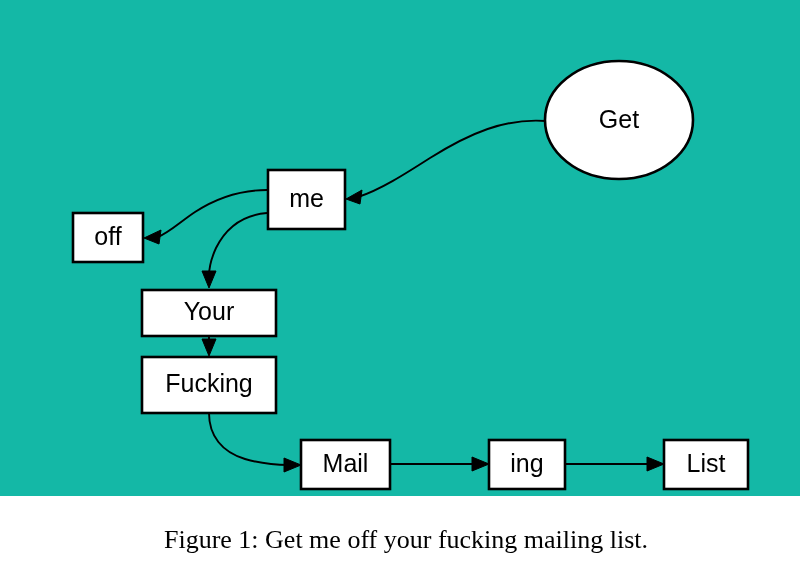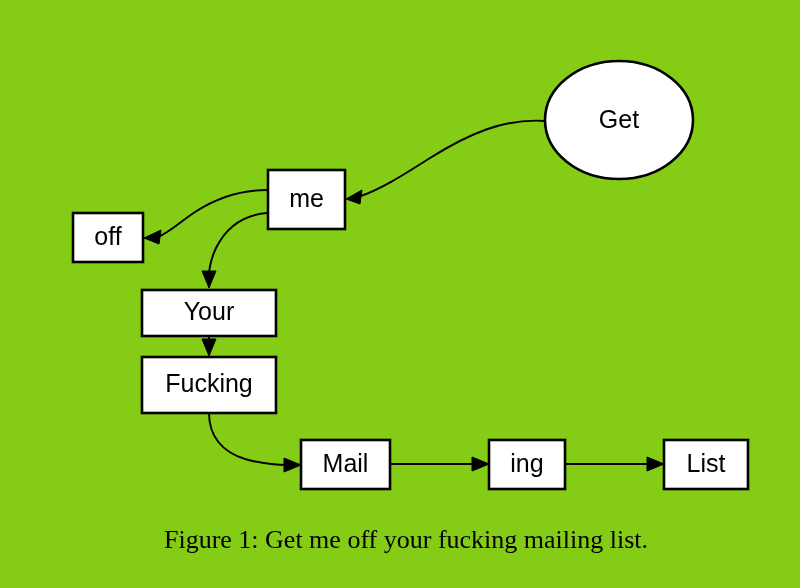--- a/index.html
+++ b/index.html
@@ -11,22 +11,22 @@
   body {
     width: 800px;
     height: 588px;
     overflow: hidden;
     font-family: "Liberation Sans", sans-serif;
     color: #000000;
   }
   #page {
     position: relative;
     width: 800px;
-    height: 588px;
-    background: #84cc16;
+    height: 496px;
+    background: #14b8a6;
   }
   #figure-svg {
     position: absolute;
     left: 0;
     top: 0;
     width: 800px;
     height: 588px;
     display: block;
   }
   .node-shape {

